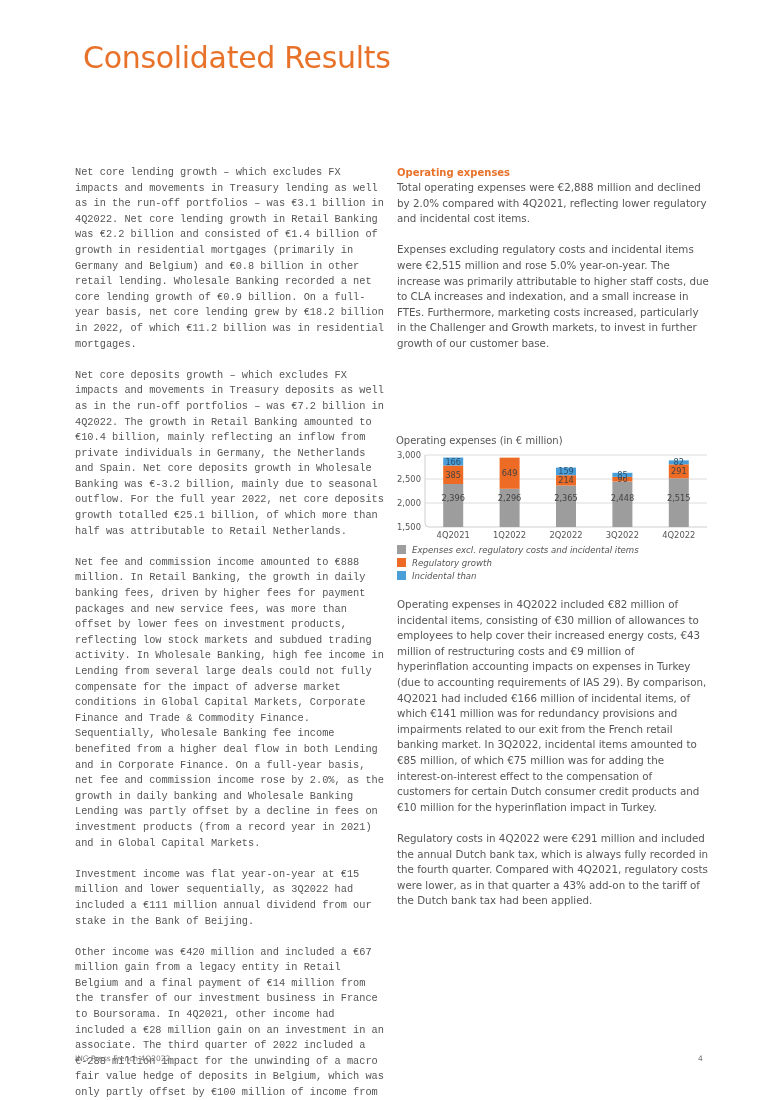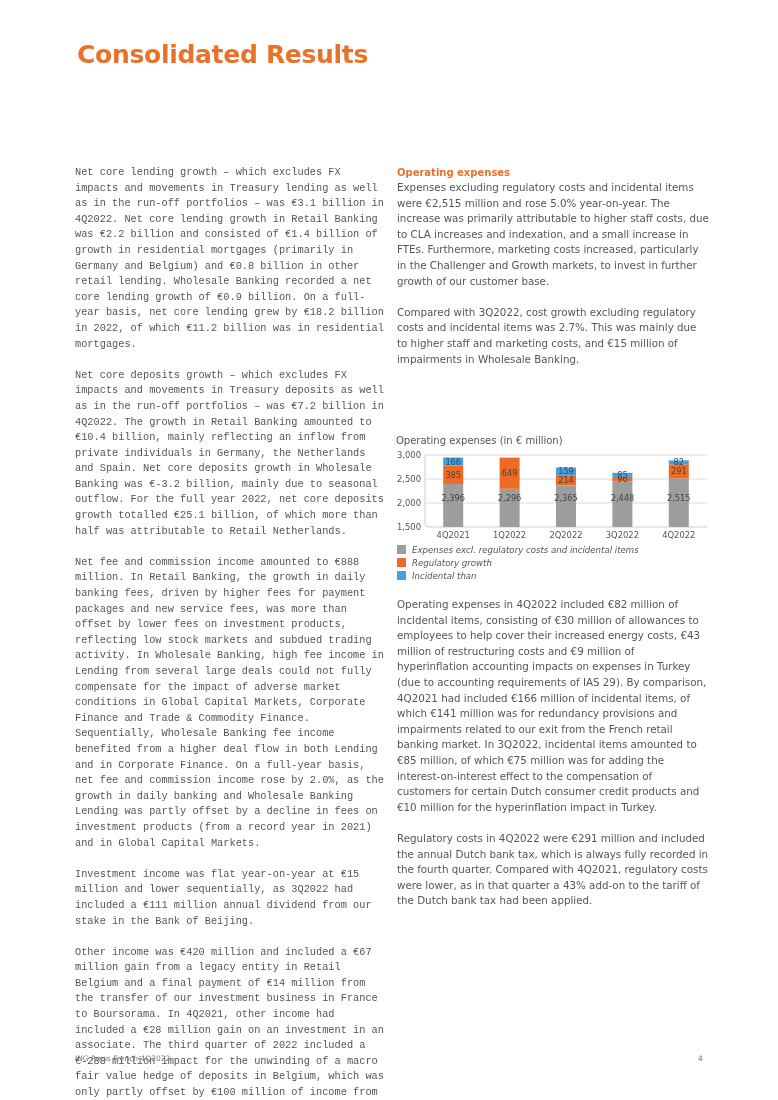--- a/index.html
+++ b/index.html
@@ -1,19 +1,19 @@
 <!DOCTYPE html>
 <html><head>
 <meta charset="utf-8">
 <style>
   html, body { margin: 0; padding: 0; background: #ffffff; }
   body { width: 778px; height: 1100px; position: relative; overflow: hidden;
          font-family: "DejaVu Sans", sans-serif; color: #5a5a5a; }
-  .title { position: absolute; left: 77px; top: 40px; font-size: 25px; color: #e8722a;
-           font-family: "DejaVu Sans", sans-serif; font-weight: bold; letter-spacing: -0.3px; margin: 0; }
+  .title { position: absolute; left: 83px; top: 40px; font-size: 30px; color: #e8722a;
+           font-family: "DejaVu Sans", sans-serif; font-weight: normal; letter-spacing: -0.3px; margin: 0; }
   .col { position: absolute; width: 312px; font-size: 10.3px; line-height: 15.6px; color: #555555; }
   .col-left { left: 75px; top: 165px; font-family: Liberation Mono, monospace; }
   .col-right { left: 397px; top: 165px; width: 312px; }
   .col p { margin: 0 0 15.6px 0; }
   .section-heading { color: #e8722a; font-weight: bold; font-size: 10px; line-height: 15px; margin: 0; }
   .chart { position: absolute; left: 395px; top: 435px; width: 315px; height: 150px; }
   .chart-title { position: absolute; left: 1px; top: 0; font-size: 10px; color: #555; }
   .chart svg { position: absolute; left: 0; top: 0; }
   .legend { position: absolute; left: 2px; top: 108px; font-size: 8.6px; color: #555; }
   .legend-item { display: flex; align-items: center; height: 13px; font-style: italic; }
@@ -29,22 +29,22 @@
 <div class="col col-left">
   <p>Net core lending growth – which excludes FX impacts and movements in Treasury lending as well as in the run-off portfolios – was €3.1 billion in 4Q2022. Net core lending growth in Retail Banking was €2.2 billion and consisted of €1.4 billion of growth in residential mortgages (primarily in Germany and Belgium) and €0.8 billion in other retail lending. Wholesale Banking recorded a net core lending growth of €0.9 billion. On a full-year basis, net core lending grew by €18.2 billion in 2022, of which €11.2 billion was in residential mortgages.</p>
   <p>Net core deposits growth – which excludes FX impacts and movements in Treasury deposits as well as in the run-off portfolios – was €7.2 billion in 4Q2022. The growth in Retail Banking amounted to €10.4 billion, mainly reflecting an inflow from private individuals in Germany, the Netherlands and Spain. Net core deposits growth in Wholesale Banking was €-3.2 billion, mainly due to seasonal outflow. For the full year 2022, net core deposits growth totalled €25.1 billion, of which more than half was attributable to Retail Netherlands.</p>
   <p>Net fee and commission income amounted to €888 million. In Retail Banking, the growth in daily banking fees, driven by higher fees for payment packages and new service fees, was more than offset by lower fees on investment products, reflecting low stock markets and subdued trading activity. In Wholesale Banking, high fee income in Lending from several large deals could not fully compensate for the impact of adverse market conditions in Global Capital Markets, Corporate Finance and Trade &amp; Commodity Finance. Sequentially, Wholesale Banking fee income benefited from a higher deal flow in both Lending and in Corporate Finance. On a full-year basis, net fee and commission income rose by 2.0%, as the growth in daily banking and Wholesale Banking Lending was partly offset by a decline in fees on investment products (from a record year in 2021) and in Global Capital Markets.</p>
   <p>Investment income was flat year-on-year at €15 million and lower sequentially, as 3Q2022 had included a €111 million annual dividend from our stake in the Bank of Beijing.</p>
   <p>Other income was €420 million and included a €67 million gain from a legacy entity in Retail Belgium and a final payment of €14 million from the transfer of our investment business in France to Boursorama. In 4Q2021, other income had included a €28 million gain on an investment in an associate. The third quarter of 2022 included a €-288 million impact for the unwinding of a macro fair value hedge of deposits in Belgium, which was only partly offset by €100 million of income from the transfer of our investment business in France to Boursorama. Excluding the aforementioned items, other income improved year-on-year as higher trading results in Financial Markets were partly offset by lower other income in Group Treasury. Sequentially, other income increased, driven by Group Treasury.</p>
 </div>
 
 <div class="col col-right">
   <h2 class="section-heading">Operating expenses</h2>
+  <p>Total operating expenses were €2,888 million and declined by 2.0% compared with 4Q2021, reflecting lower regulatory and incidental cost items.</p>
   <p>Expenses excluding regulatory costs and incidental items were €2,515 million and rose 5.0% year-on-year. The increase was primarily attributable to higher staff costs, due to CLA increases and indexation, and a small increase in FTEs. Furthermore, marketing costs increased, particularly in the Challenger and Growth markets, to invest in further growth of our customer base.</p>
-  <p>Compared with 3Q2022, cost growth excluding regulatory costs and incidental items was 2.7%. This was mainly due to higher staff and marketing costs, and €15 million of impairments in Wholesale Banking.</p>
 </div>
 
 <div class="chart">
   <div class="chart-title">Operating expenses (in € million)</div>
   <svg id="chart-svg" width="315" height="108">
       <text x="26" y="95" text-anchor="end" font-size="8.4" fill="#555" font-family="DejaVu Sans, sans-serif">1,500</text>
       <line x1="30" x2="312" y1="68" y2="68" stroke="#dcdcdc" stroke-width="1"></line>
       <text x="26" y="71" text-anchor="end" font-size="8.4" fill="#555" font-family="DejaVu Sans, sans-serif">2,000</text>
       <line x1="30" x2="312" y1="44" y2="44" stroke="#dcdcdc" stroke-width="1"></line>
       <text x="26" y="47" text-anchor="end" font-size="8.4" fill="#555" font-family="DejaVu Sans, sans-serif">2,500</text>

